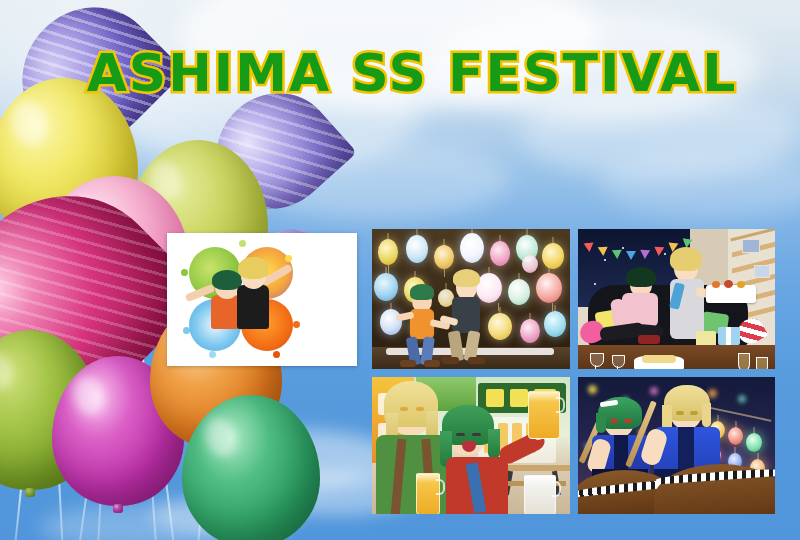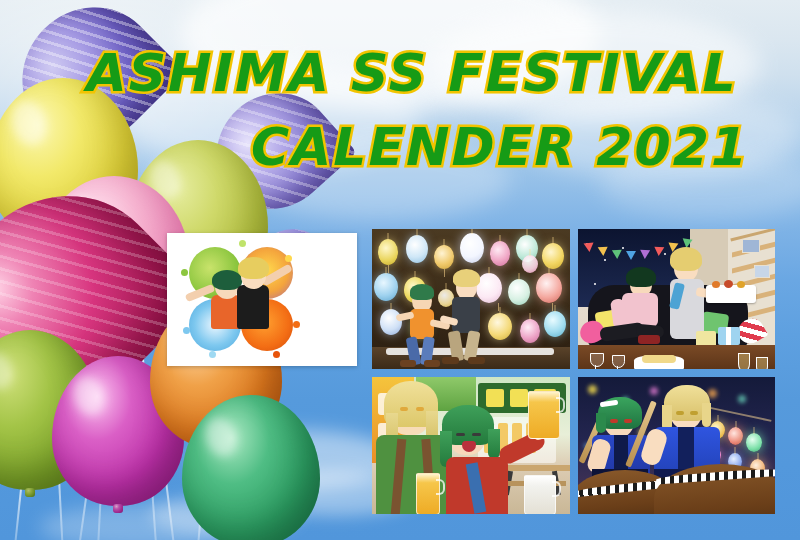--- a/index.html
+++ b/index.html
@@ -4,21 +4,20 @@
 <title>Ashima SS Festival Calender 2021</title>
 <style>
   html,body{margin:0;padding:0;}
   body{
     width:800px;height:540px;overflow:hidden;
     font-family:"Liberation Sans","DejaVu Sans",sans-serif;
   }
   .poster{
     position:relative;width:800px;height:540px;overflow:hidden;
     background:#fef9c3;
-    font-style:italic;
   }
 
   
   .sky{
     position:absolute;inset:0;
     background:
       linear-gradient(180deg,
         #e3ecf2 0%,
         #dbe7f0 7%,
         #cfe0ee 14%,
@@ -220,21 +219,20 @@
     </div>
 
     <div class="heart" style="left:248px;top:230px;width:86px;height:82px;transform:rotate(-40deg);opacity:.95;">
       <i style="background:radial-gradient(ellipse at 38% 30%, #efe9ff 0%, #b9aeea 35%, #8073cb 70%, #5b4fa6 100%);"></i>
       <b style="background:repeating-linear-gradient(58deg, rgba(255,255,255,.32) 0 3px, rgba(255,255,255,0) 3px 11px);opacity:.75;"></b>
     </div>
   </div>
 
   <div class="title">
     <span class="tline l1">ASHIMA SS FESTIVAL</span>
-    <span class="tline l2">CALENDER 2021</span>
   </div>
 
   <div class="panel card p-seasons">
     <div class="art">
       <div class="season-ring">
         <div class="sq sp-spring"></div>
         <div class="sq sp-summer"></div>
         <div class="sq sp-autumn"></div>
         <div class="sq sp-winter"></div>
 

